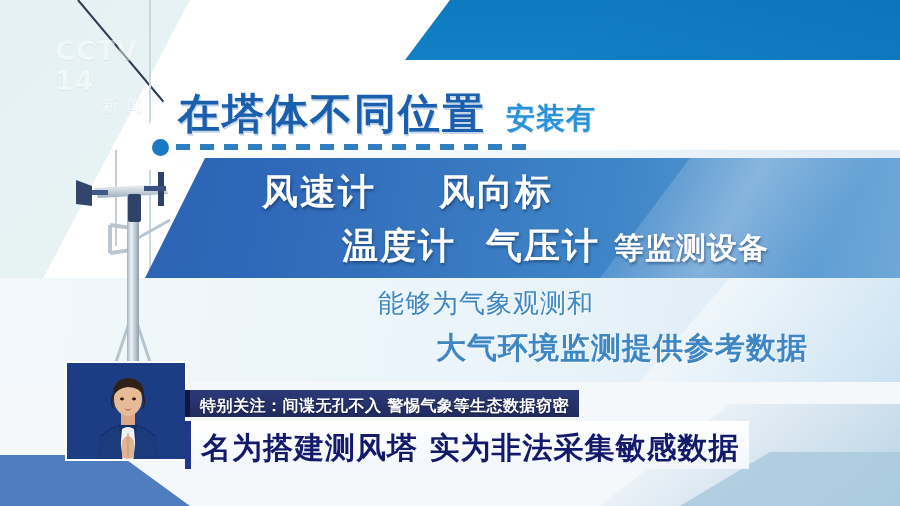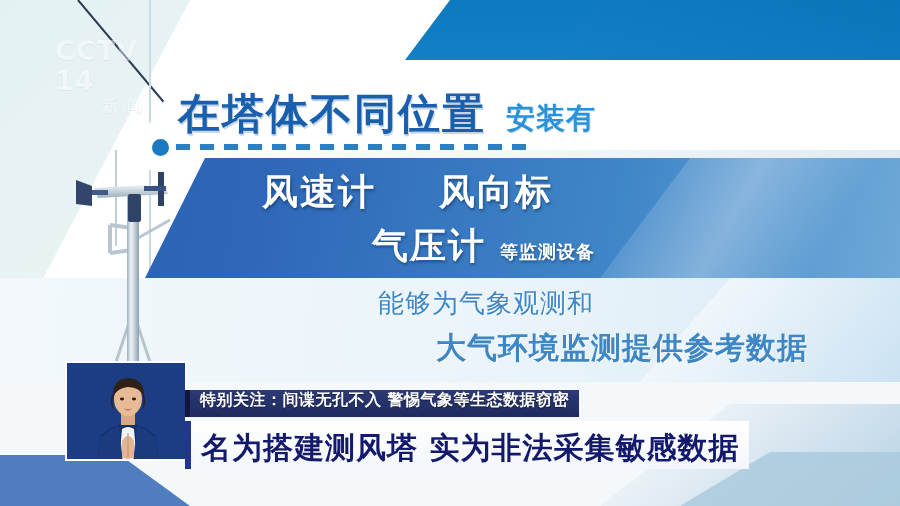--- a/index.html
+++ b/index.html
@@ -139,21 +139,21 @@
     text-shadow:1px 2px 3px rgba(10,40,80,.55);
   }
   .line2 .gap{display:inline-block;width:34px;}
 
   .line3{
     position:absolute;left:342px;top:222px;white-space:nowrap;
     display:flex;align-items:baseline;
     text-shadow:1px 2px 3px rgba(10,40,80,.5);
   }
   .line3 .t-main{font-size:36px;font-weight:700;color:#ffffff;letter-spacing:2px;}
-  .line3 .t-sub{font-size:18px;font-weight:700;color:#ffffff;letter-spacing:1px;margin-left:14px;}
+  .line3 .t-sub{font-size:30px;font-weight:700;color:#ffffff;letter-spacing:1px;margin-left:14px;}
   .line3 .gap{display:inline-block;width:30px;}
 
   .line4{
     position:absolute;left:378px;top:286px;white-space:nowrap;
     font-size:26px;font-weight:400;color:#3e87c4;letter-spacing:1px;
     text-shadow:1px 1px 0 rgba(255,255,255,.8);
   }
   .line5{
     position:absolute;left:436px;top:328px;white-space:nowrap;
     font-size:30px;font-weight:700;color:#3e87c4;letter-spacing:1px;
@@ -164,21 +164,21 @@
   .anchor{
     position:absolute;left:65px;top:361px;width:122px;height:100px;
     background:linear-gradient(180deg,#1d3f86 0%,#1b3a7d 55%,#18326c 100%);
     border:2px solid #ffffff;overflow:hidden;
   }
 
   
   .kicker{
     position:absolute;left:185px;top:390px;height:27px;
     background:linear-gradient(180deg,#2c3a78 0%,#1f2a5e 100%);
-    display:flex;align-items:flex-start;padding:0 10px;
+    display:flex;align-items:flex-end;padding:0 10px;
     border-left:5px solid #0f1740;
   }
   .kicker span{
     font-size:16px;font-weight:700;color:#ffffff;letter-spacing:.5px;
     white-space:nowrap;text-shadow:0 1px 1px rgba(0,0,0,.5);
   }
   .headline{
     position:absolute;left:185px;top:421px;height:48px;
     background:linear-gradient(180deg,#ffffff 0%,#f2f6fb 100%);
     display:flex;align-items:flex-end;padding:0 10px;
@@ -269,20 +269,21 @@
   <div class="dot"></div>
   <div class="dash"></div>
 
   <div class="line2">
     <span>风速计</span>
     <span class="gap"></span>
     <span>风向标</span>
   </div>
 
   <div class="line3">
+    <span class="t-main">温度计</span>
     <span class="gap"></span>
     <span class="t-main">气压计</span>
     <span class="t-sub">等监测设备</span>
   </div>
 
   <div class="line4">能够为气象观测和</div>
   <div class="line5">大气环境监测提供参考数据</div>
 
   <div class="anchor">
     <svg viewBox="0 0 122 100" width="122" height="100">

